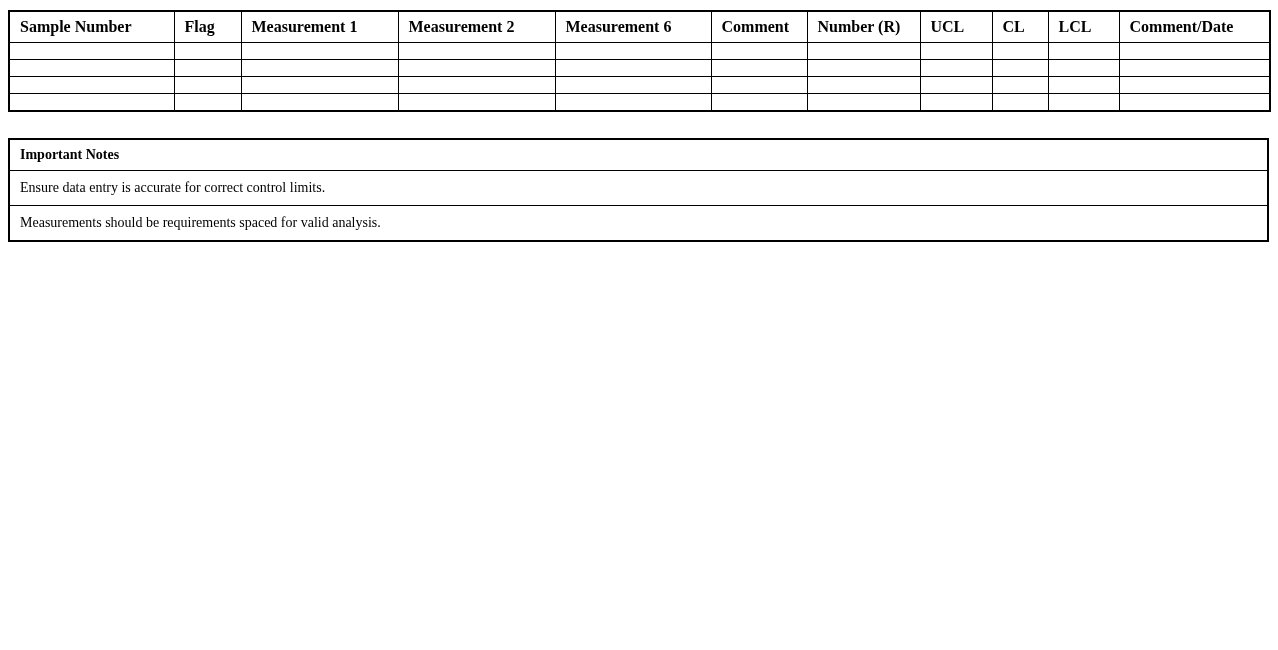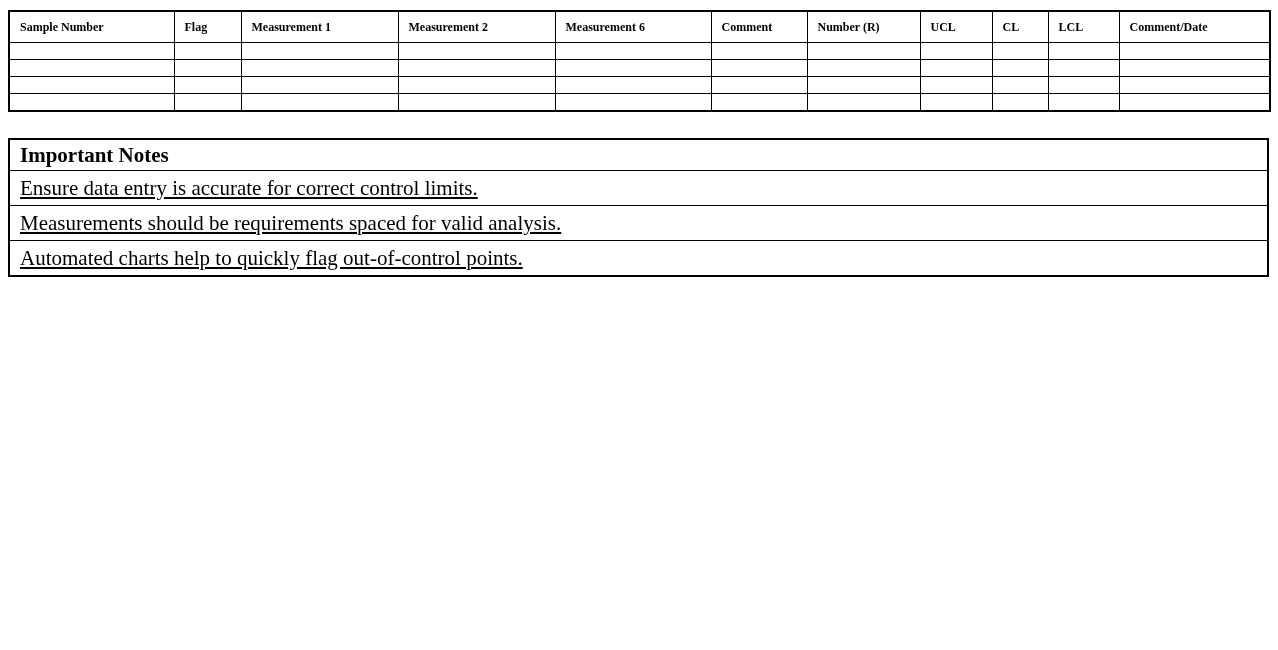--- a/index.html
+++ b/index.html
@@ -31,49 +31,48 @@
     border: 2px solid #000000;
   }
   .data-table th,
   .data-table td {
     border: 1px solid #000000;
     overflow: hidden;
     white-space: nowrap;
   }
   .data-table th {
     height: 30px;
-    font-size: 12px;
+    font-size: 16px;
     font-weight: bold;
     text-align: left;
     vertical-align: middle;
     padding: 0 2px 0 10px;
   }
   .data-table tbody td {
     height: 16px;
     padding: 0;
   }
   .notes-table {
     margin-top: 26px;
     border: 2px solid #000000;
   }
   .notes-table td {
     border: 1px solid #000000;
-    font-size: 21px;
+    font-size: 14px;
     vertical-align: middle;
     padding: 0 2px 0 10px;
     overflow: hidden;
     white-space: nowrap;
   }
   .notes-table td.notes-title {
     font-weight: bold;
     height: 30px;
   }
   .notes-table tr.note-row td {
     height: 34px;
-    text-decoration: underline;
   }
 </style>
 </head>
 <body>
 
 <div class="page">
 
   <table class="data-table">
     <colgroup>
         <col style="width: 165px;">
@@ -163,19 +162,16 @@
     <tbody>
       <tr>
         <td class="notes-title">Important Notes</td>
       </tr>
       <tr class="note-row">
         <td>Ensure data entry is accurate for correct control limits.</td>
       </tr>
       <tr class="note-row">
         <td>Measurements should be requirements spaced for valid analysis.</td>
       </tr>
-      <tr class="note-row">
-        <td>Automated charts help to quickly flag out-of-control points.</td>
-      </tr>
     </tbody>
   </table>
 
 </div>
 
 </body></html>

